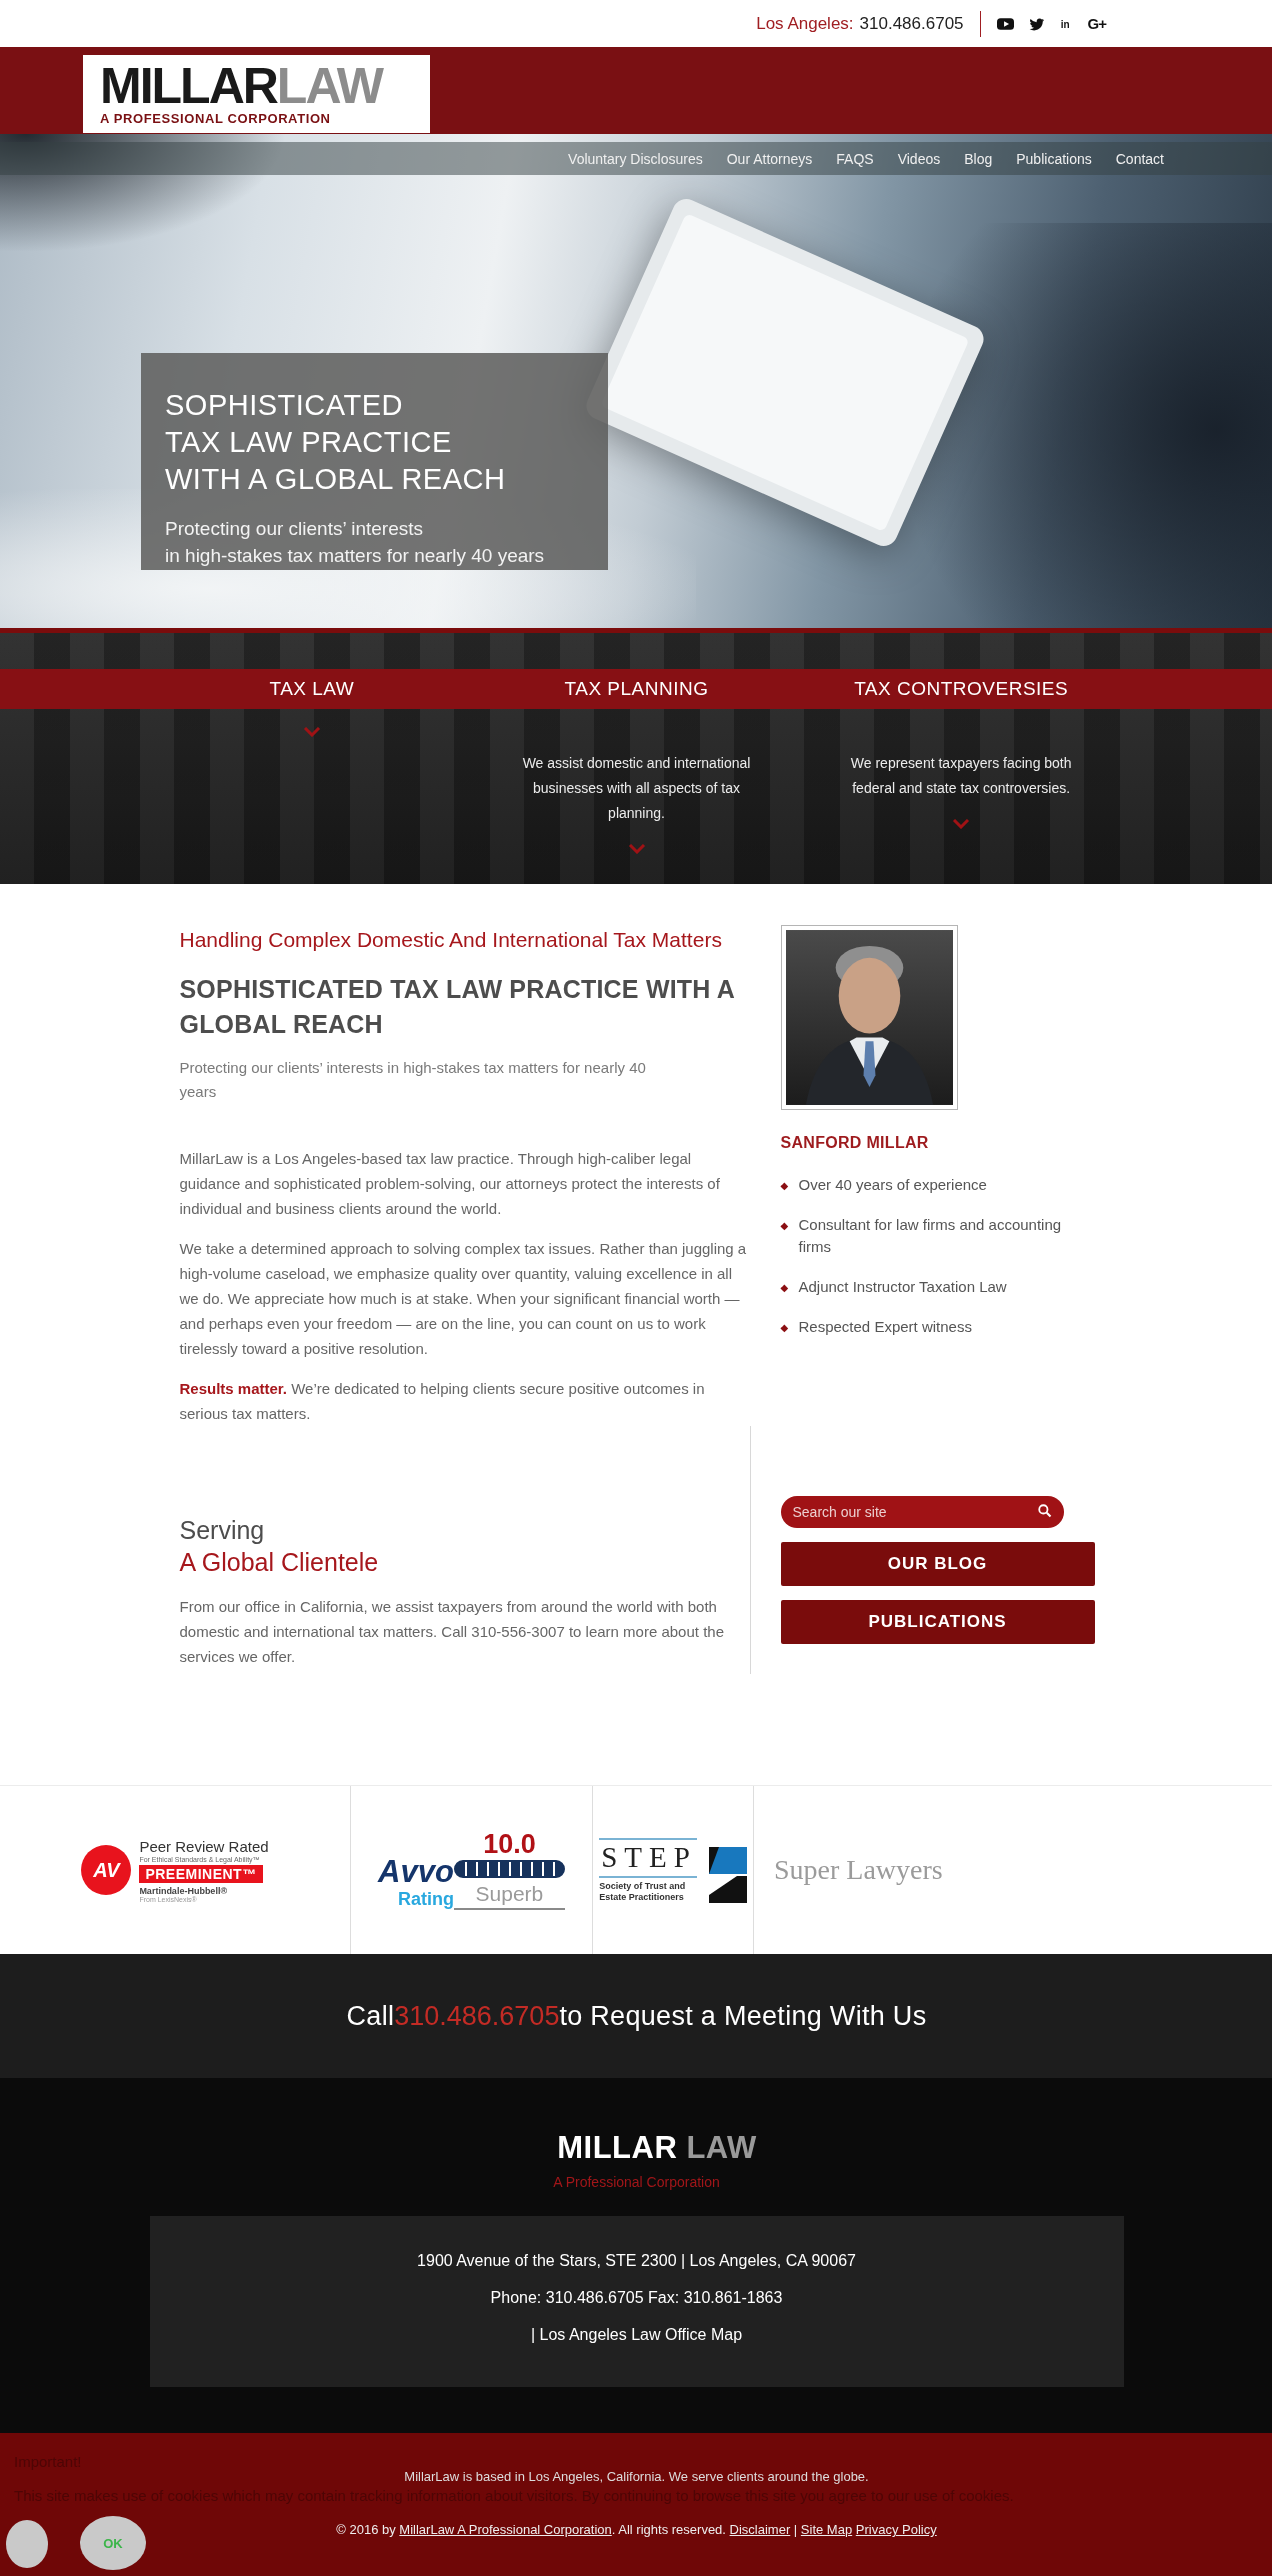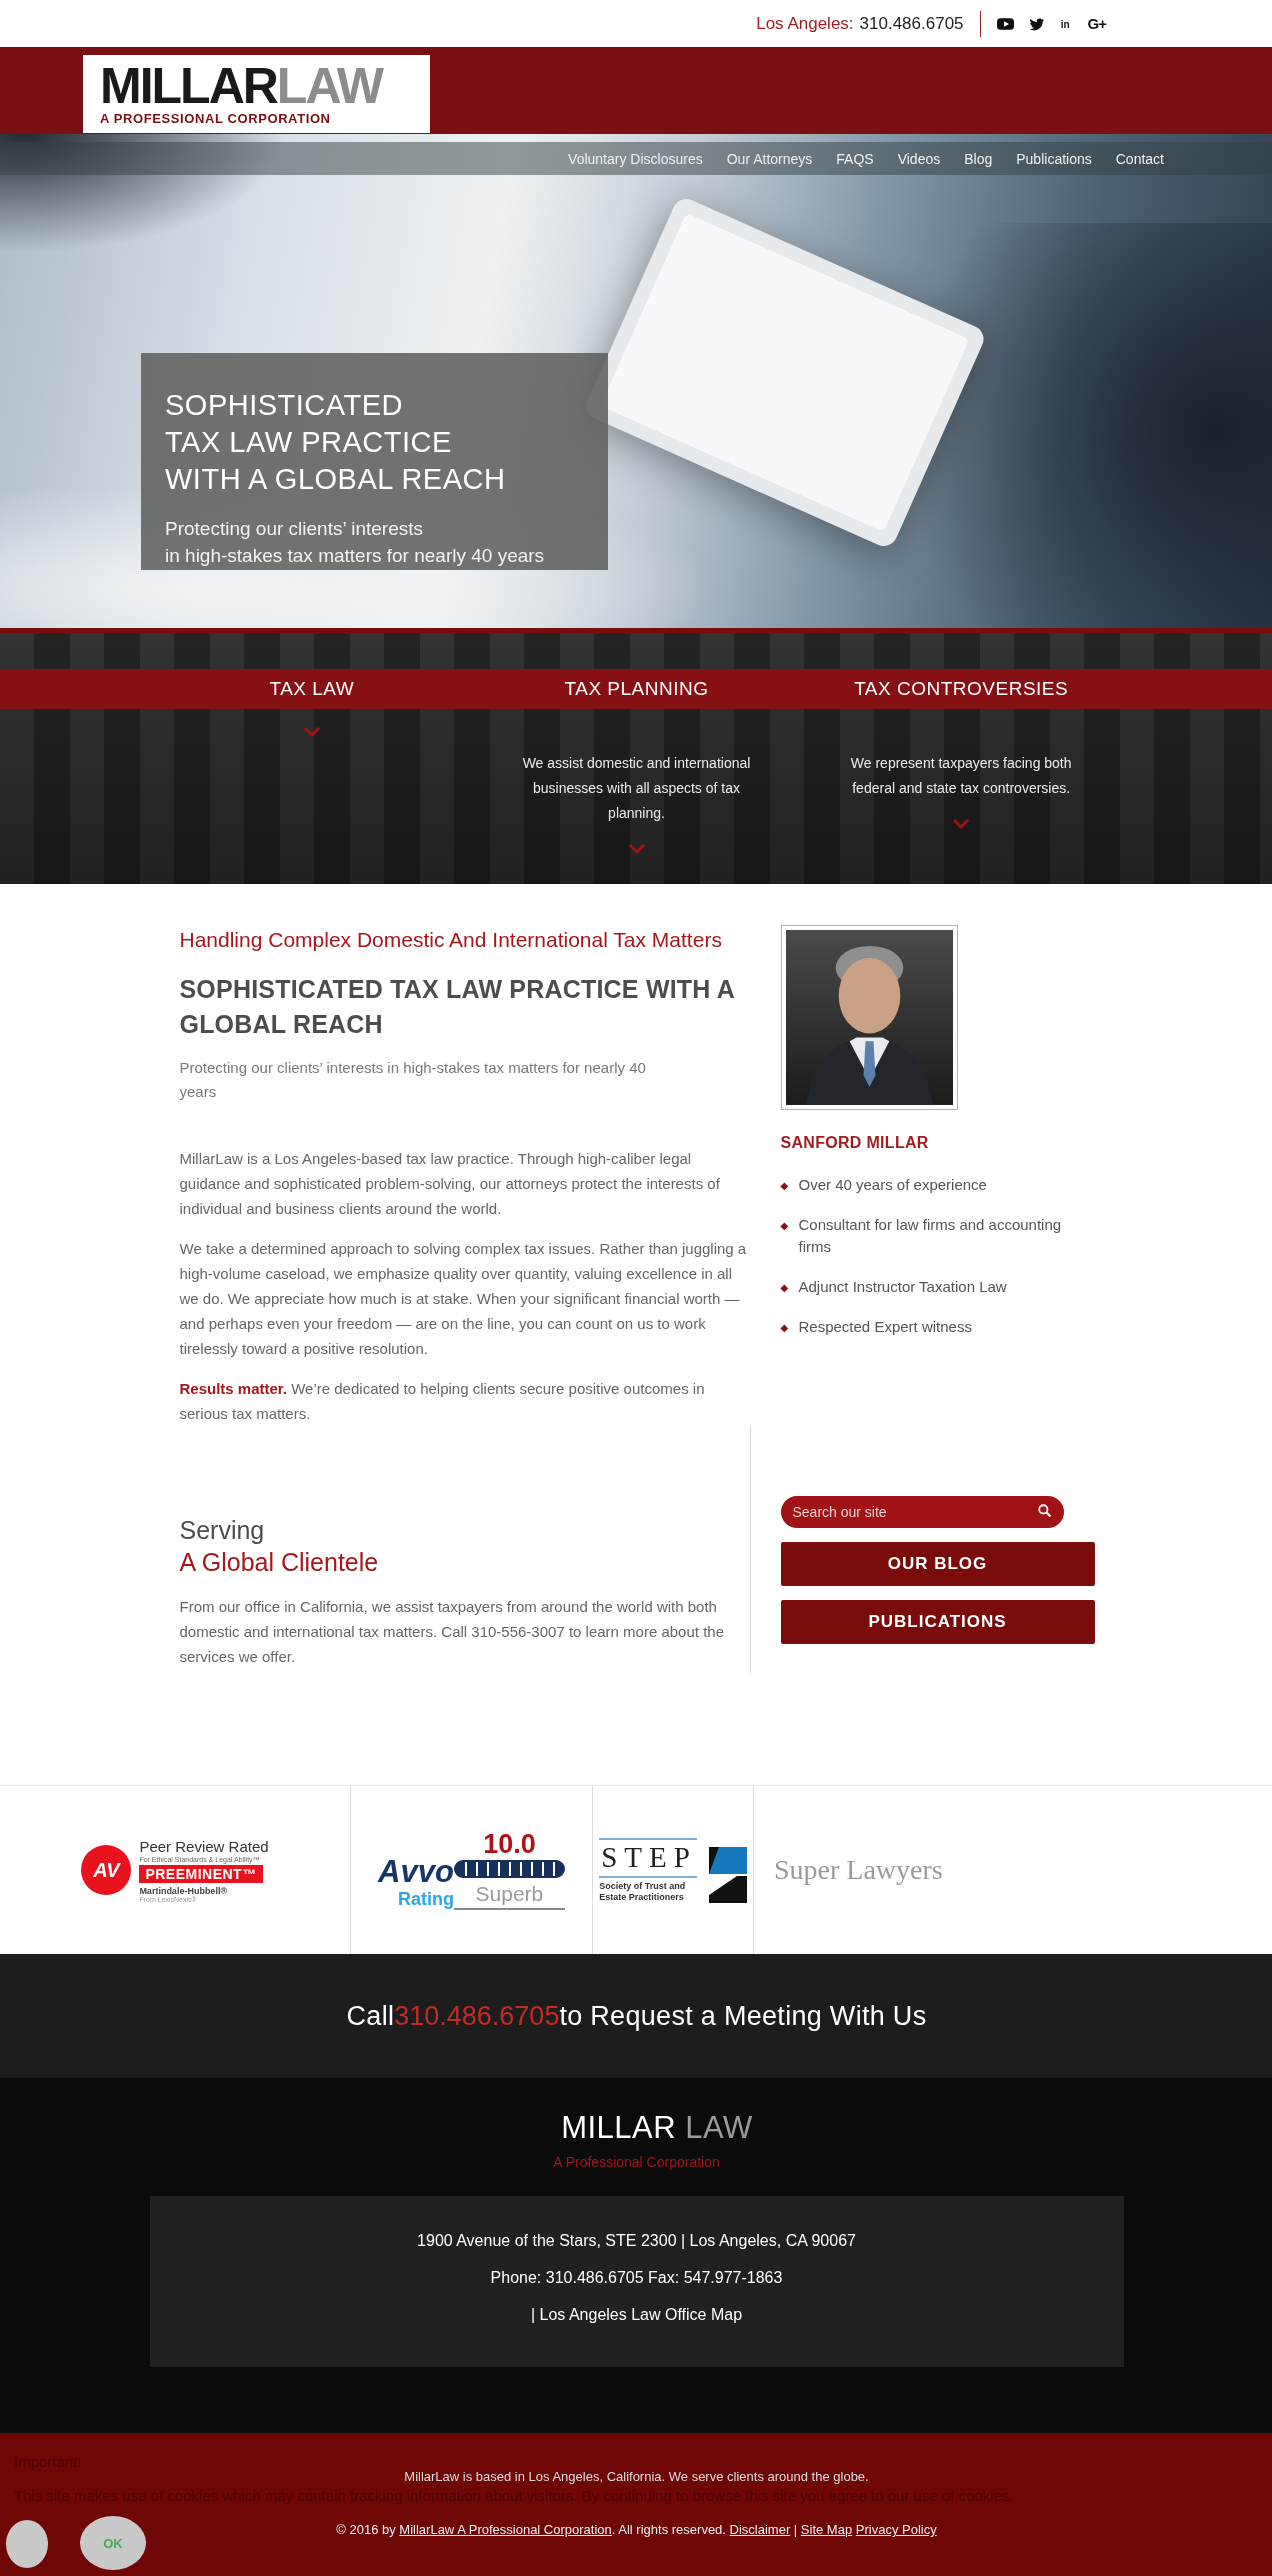--- a/index.html
+++ b/index.html
@@ -109,21 +109,21 @@
   .step-sub { font-size:9px; font-weight:bold; color:#333; margin-top:3px; line-height:11px; }
   .sl-brand { font-family:"Liberation Serif",serif; color:#9b9b9b; font-size:28px; }
 
   
   .cta { height:124px; background:#1d1d1d; display:flex; align-items:center; justify-content:center; }
   .cta .t { color:#fff; font-size:27px; font-weight:300; letter-spacing:0.3px; }
   .cta .p { color:#c32b25; font-size:27px; cursor:pointer; }
 
   
   .footer { height:355px; background:#0b0b0b; text-align:center; }
-  .f-logo { padding-top:32px; font-size:31px; font-weight:normal; letter-spacing:0.5px;margin-left:41px; }
+  .f-logo { padding-top:52px; font-size:31px; font-weight:bold; letter-spacing:0.5px;margin-left:41px; }
   .f-logo .f1 { color:#fff; } .f-logo .f2 { color:#9a9a9a; }
   .f-tag { color:#a11619; font-size:14px; margin-top:8px; }
   .addr-box { width:974px; margin:26px auto 0; background:#212121; padding:26px 0 34px; }
   .addr-line { color:#ffffff; font-size:16px; line-height:37px; font-weight:300; }
   .addr-line.link { cursor:pointer; }
 
   
   .bottom { height:143px; background:#6f0707; position:relative; }
   .imp { position:absolute; left:14px; top:20px; color:#4d0505; font-size:15px; }
   .notice { position:absolute; left:0; top:36px; width:100%; text-align:center; color:#ddd; font-size:13px; }
@@ -349,21 +349,21 @@
   <span class="t"> to Request a Meeting With Us</span>
 </div>
 
 <div class="footer">
   <div class="f-logo">
     <span class="f1">MILLAR</span><span> </span><span class="f2">LAW</span>
   </div>
   <div class="f-tag">A Professional Corporation</div>
   <div class="addr-box">
     <div class="addr-line">1900 Avenue of the Stars, STE 2300 | Los Angeles, CA 90067</div>
-    <div class="addr-line">Phone: 310.486.6705 Fax: 547.977-1863</div>
+    <div class="addr-line">Phone: 310.486.6705 Fax: 310.861-1863</div>
     <div class="addr-line link">| Los Angeles Law Office Map</div>
   </div>
 </div>
 
 <div class="bottom">
   <div class="imp">Important!</div>
   <div class="notice">MillarLaw is based in Los Angeles, California. We serve clients around the globe.</div>
   <div class="cookies">This site makes use of cookies which may contain tracking information about visitors. By continuing to browse this site you agree to our use of cookies.</div>
   <div class="copyright">
     <span>© 2016 by </span><span class="link">MillarLaw A Professional Corporation</span><span>. All rights reserved. </span><span class="link">Disclaimer</span><span> | </span><span class="link">Site Map</span><span> </span><span class="link">Privacy Policy</span>

